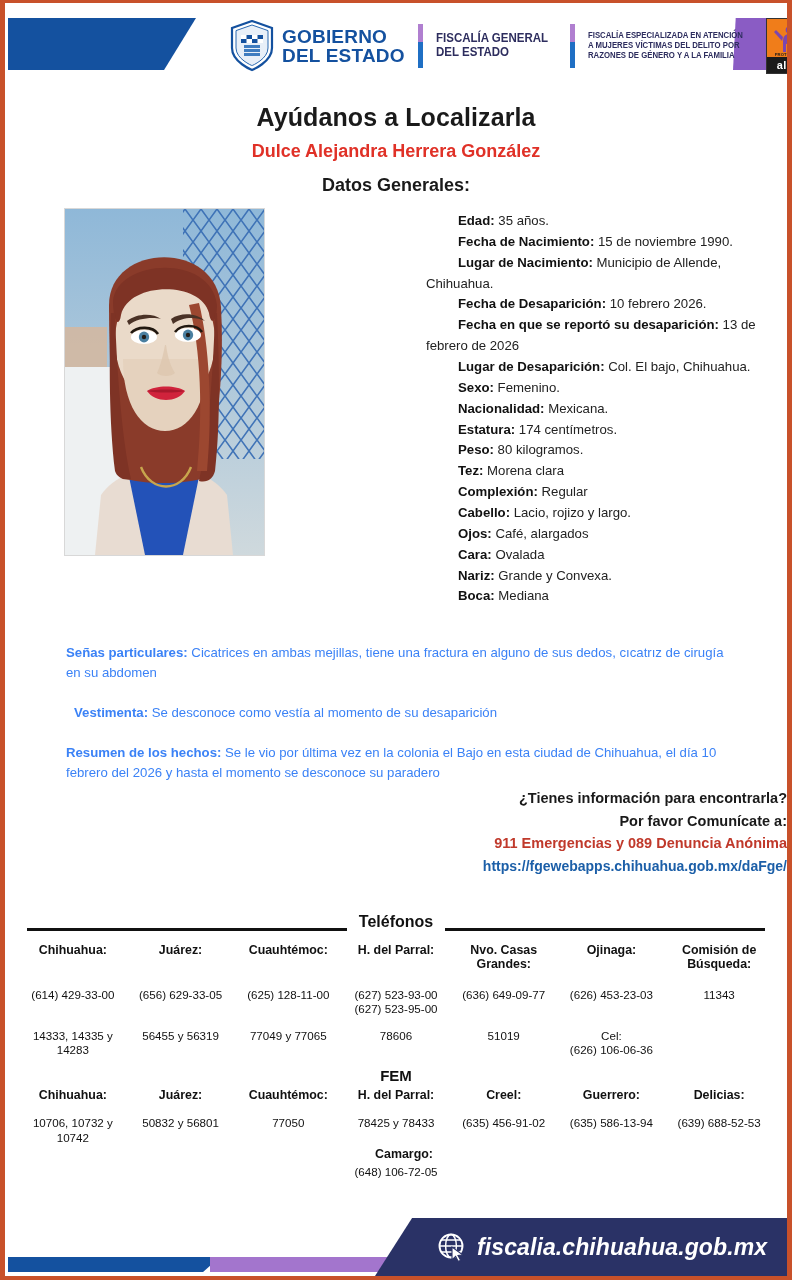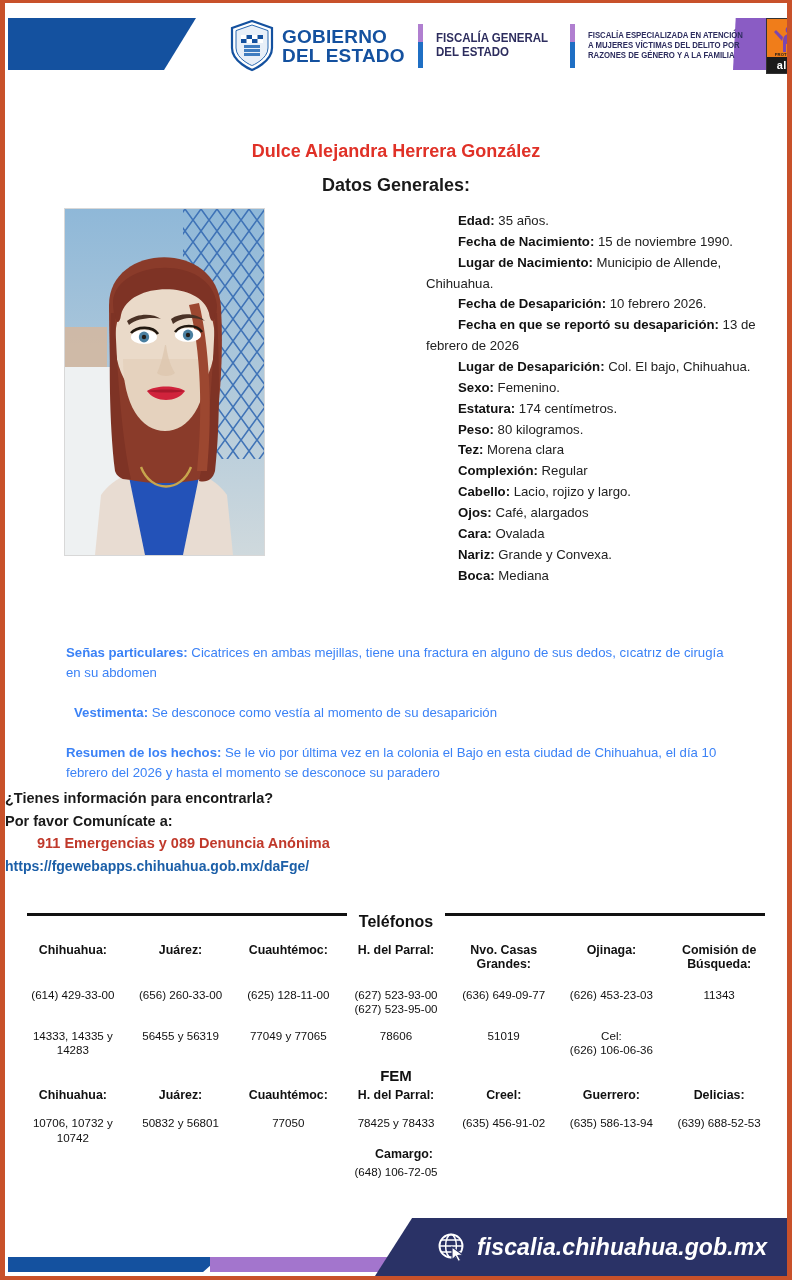--- a/index.html
+++ b/index.html
@@ -202,36 +202,36 @@
     color: #3b82f6;
   }
   .para-senas { top: 640px; }
   .para-vest  { top: 700px; margin-left: 8px; }
   .para-res   { top: 740px; }
 
   
   .contact {
     position: absolute;
     left: 0; right: 0;
-    text-align: left;
+    text-align: right;
     font-weight: bold;
   }
   .c-q   { top: 787px; font-size: 14.5px; color: #1a1a1a; }
   .c-por { top: 810px; font-size: 14.5px; color: #1a1a1a; }
   .c-911 { top: 832px; font-size: 14.5px; color: #c0392b; margin-left: 32px; }
   .c-url { top: 855px; font-size: 14px; color: #1c5fa8; }
 
   
   .tel-header {
     position: absolute;
     left: 22px;
     right: 22px;
     top: 910px;
     display: flex;
-    align-items: flex-start;
+    align-items: flex-end;
     gap: 12px;
   }
   .tel-rule { flex: 1 1 auto; height: 3px; background: #111; }
   .tel-title { font-size: 16px; font-weight: bold; color: #111; white-space: nowrap; }
 
   .telgrid {
     position: absolute;
     left: 14px;
     right: 14px;
     top: 940px;
@@ -385,20 +385,21 @@
           <path d="M15 9 C11 9 9 12 9 16 L9 27 L12 27 L12 19 L18 19 L18 27 L21 27 L21 16 C21 12 19 9 15 9 Z" fill="#7b46b0"></path>
           <path d="M9 12 L2 5 L0 7 L8 16 Z" fill="#7b46b0"></path>
           <path d="M21 12 L28 5 L30 7 L22 16 Z" fill="#7b46b0"></path>
         </svg>
         <span class="alba-sub">PROTOCOLO</span>
         <span class="alba-band">alba</span>
       </span>
     </div>
   </div>
 
+  <div class="title-main">Ayúdanos a Localizarla</div>
   <div class="title-name">Dulce Alejandra Herrera González</div>
   <div class="title-datos">Datos Generales:</div>
 
   <div class="photo">
     <svg viewBox="0 0 199 346" preserveAspectRatio="none">
       <defs>
         <linearGradient id="sky" x1="0" y1="0" x2="0" y2="1">
           <stop offset="0%" stop-color="#8fb8d8"></stop>
           <stop offset="100%" stop-color="#cfd9dd"></stop>
         </linearGradient>
@@ -446,20 +447,21 @@
   </div>
 
   <div class="datalist">
     <div class="row"><b>Edad:</b> <span>35 años.</span></div>
     <div class="row"><b>Fecha de Nacimiento:</b> <span>15 de noviembre 1990.</span></div>
     <div class="row"><b>Lugar de Nacimiento:</b> <span>Municipio de Allende, Chihuahua.</span></div>
     <div class="row"><b>Fecha de Desaparición:</b> <span>10 febrero 2026.</span></div>
     <div class="row"><b>Fecha en que se reportó su desaparición:</b> <span>13 de febrero de 2026</span></div>
     <div class="row"><b>Lugar de Desaparición:</b> <span>Col. El bajo, Chihuahua.</span></div>
     <div class="row"><b>Sexo:</b> <span>Femenino.</span></div>
+    <div class="row"><b>Nacionalidad:</b> <span>Mexicana.</span></div>
     <div class="row"><b>Estatura:</b> <span>174 centímetros.</span></div>
     <div class="row"><b>Peso:</b> <span>80 kilogramos.</span></div>
     <div class="row"><b>Tez:</b> <span>Morena clara</span></div>
     <div class="row"><b>Complexión:</b> <span>Regular</span></div>
     <div class="row"><b>Cabello:</b> <span>Lacio, rojizo y largo.</span></div>
     <div class="row"><b>Ojos:</b> <span>Café, alargados</span></div>
     <div class="row"><b>Cara:</b> <span>Ovalada</span></div>
     <div class="row"><b>Nariz:</b> <span>Grande y Convexa.</span></div>
     <div class="row"><b>Boca:</b> <span>Mediana</span></div>
   </div>
@@ -491,21 +493,21 @@
   <div class="telgrid">
     <div class="hd">Chihuahua:</div>
     <div class="hd">Juárez:</div>
     <div class="hd">Cuauhtémoc:</div>
     <div class="hd">H. del Parral:</div>
     <div class="hd">Nvo. Casas Grandes:</div>
     <div class="hd">Ojinaga:</div>
     <div class="hd">Comisión de Búsqueda:</div>
 
     <div class="cel">(614) 429-33-00</div>
-    <div class="cel">(656) 260-33-00</div>
+    <div class="cel">(656) 629-33-05</div>
     <div class="cel">(625) 128-11-00</div>
     <div class="cel">(627) 523-93-00
 (627) 523-95-00</div>
     <div class="cel">(636) 649-09-77</div>
     <div class="cel">(626) 453-23-03</div>
     <div class="cel">11343</div>
 
     <div class="cel">14333, 14335 y 14283</div>
     <div class="cel">56455 y 56319</div>
     <div class="cel">77049 y 77065</div>

